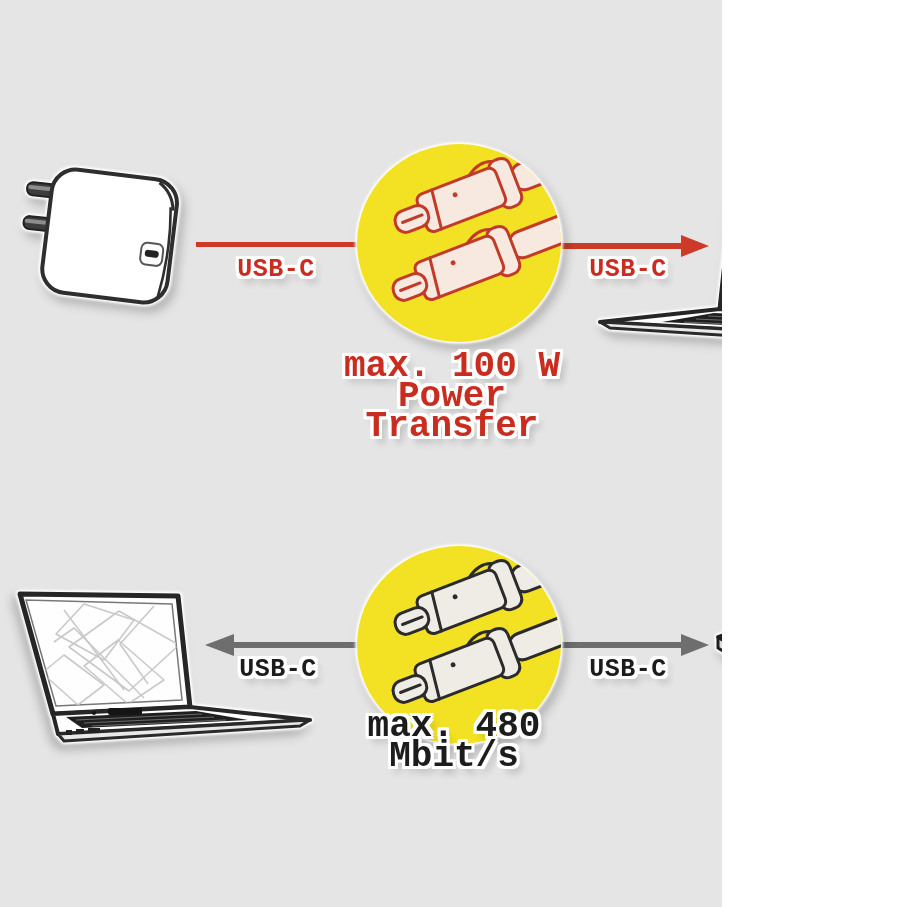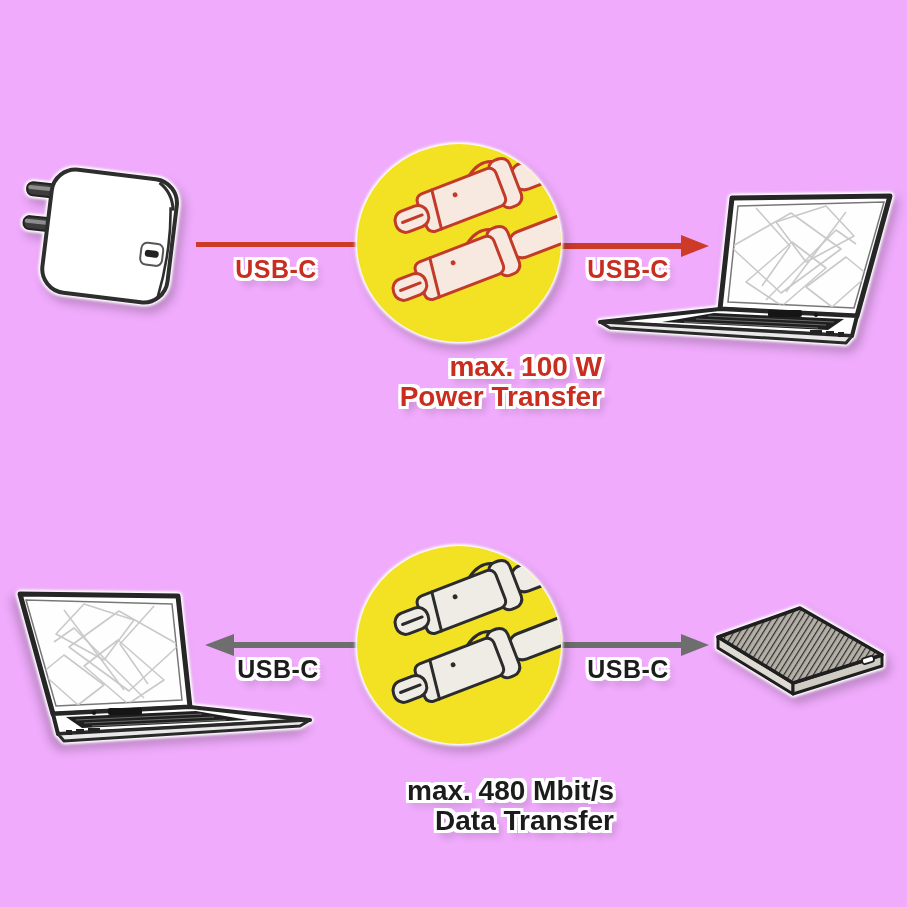--- a/index.html
+++ b/index.html
@@ -9,36 +9,36 @@
     --gray:#6e6e6e;
     --dark:#1c1c1c;
     --sketch:#262626;
     --cable-outline-red:#c23a28;
     --cable-body-red:#f8e9e0;
     --cable-outline-dark:#2b2b2b;
     --cable-body-gray:#efece5;
   }
   html,body{margin:0;padding:0;background:#fff;}
   #stage{
-    position:relative;width:907px;height:907px;background:#f0abfc;overflow:hidden;
-    font-family:Liberation Sans, sans-serif;
+    position:relative;width:722px;height:907px;background:#e5e5e5;overflow:hidden;
+    font-family:Liberation Mono, monospace;
   }
   .abs{position:absolute;}
   .sticker{
     filter:drop-shadow(0 0 1.4px #fff) drop-shadow(0 0 1.4px #fff)
            drop-shadow(0 0 1.2px #fff) drop-shadow(4px 6px 5px rgba(0,0,0,.22));
   }
   .port-label{
     font-size:25px;font-weight:700;letter-spacing:.5px;text-align:center;
     text-shadow:-3px -3px 0 #fff,3px -3px 0 #fff,-3px 3px 0 #fff,3px 3px 0 #fff,
                 0 -3px 0 #fff,0 3px 0 #fff,-3px 0 0 #fff,3px 0 0 #fff,
                 5px 7px 7px rgba(0,0,0,.22);
   }
   .caption{
-    font-size:28px;font-weight:700;line-height:30px;text-align:right;
+    font-size:36px;font-weight:700;line-height:30px;text-align:center;
     text-shadow:-3px -3px 0 #fff,3px -3px 0 #fff,-3px 3px 0 #fff,3px 3px 0 #fff,
                 0 -3px 0 #fff,0 3px 0 #fff,-3px 0 0 #fff,3px 0 0 #fff,
                 5px 7px 7px rgba(0,0,0,.22);
   }
   .red-text{color:var(--red);}
   .dark-text{color:var(--dark);}
   .conn-line{height:5px;background:var(--arrow-red);}
   .fill-red{fill:var(--arrow-red);}
   .fill-gray{fill:var(--gray);}
   .fill-yellow{fill:var(--yellow);}
@@ -235,18 +235,17 @@
     <polygon points="6,37 81,83 81,94 6,48" fill="#dedbd4" stroke="#1f1f1f" stroke-width="3" stroke-linejoin="round"></polygon>
     <polygon points="81,83 170,55 170,66 81,94" fill="#cfccc4" stroke="#1f1f1f" stroke-width="3" stroke-linejoin="round"></polygon>
 
     <polygon points="6,37 88,8 170,55 81,83" fill="url(#hatch)" stroke="#1f1f1f" stroke-width="3.5" stroke-linejoin="round"></polygon>
 
     <rect x="150" y="57" width="12" height="6" rx="2.5" transform="rotate(-17 156 60)" fill="#fff" stroke="#1f1f1f" stroke-width="1.8"></rect>
   </svg>
 
   <div class="abs port-label dark-text" style="left:226px;top:655px;width:104px">USB-C</div>
   <div class="abs port-label dark-text" style="left:576px;top:655px;width:104px">USB-C</div>
-  <div class="abs caption dark-text" style="left:294px;top:776px;width:320px">
+  <div class="abs caption dark-text" style="left:294px;top:712px;width:320px">
     <div>max. 480 Mbit/s</div>
-    <div>Data Transfer</div>
   </div>
 
 </div>
 
 </body></html>

